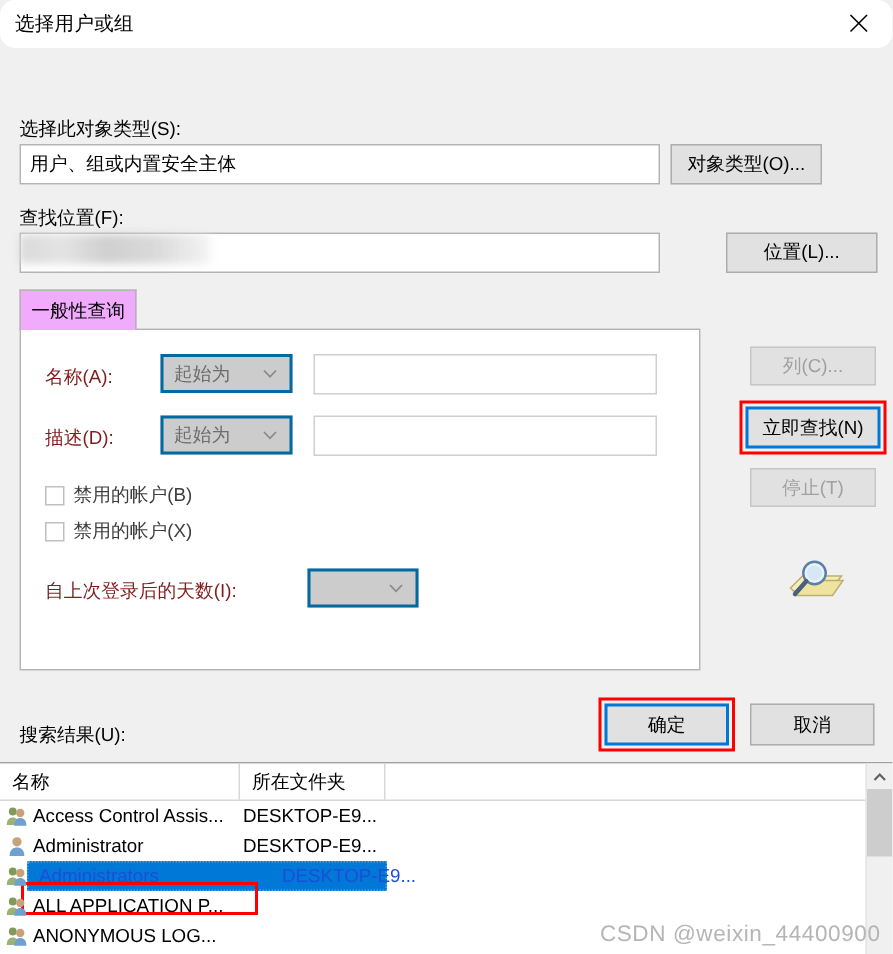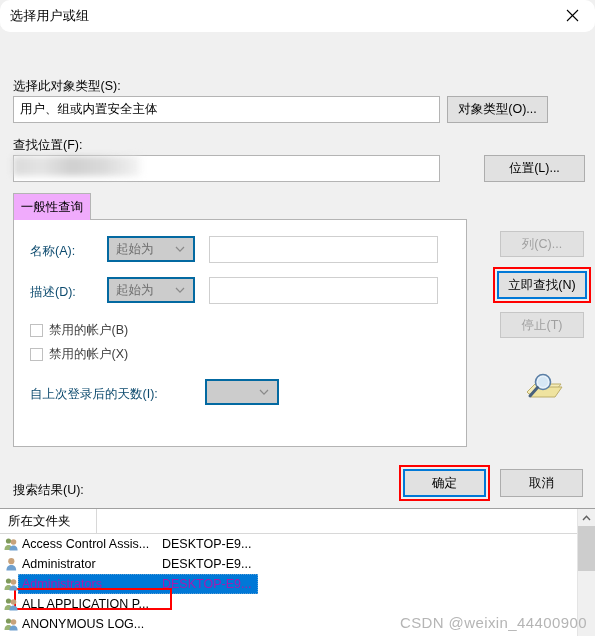--- a/index.html
+++ b/index.html
@@ -151,21 +151,21 @@
   .chk .box {
     width: 13px;
     height: 13px;
     border: 1px solid #c0c0c0;
     background: #fff;
     box-sizing: border-box;
     margin-right: 6px;
   }
   .chk .ctext { font-size: 12.5px; color: #3d3d3d; }
 
-  .dim { color: #0c4a6e; }
+  .dim { color: #7f1d1d; }
 
   
   .list-wrap {
     position: absolute;
     left: 0;
     top: 476px;
     width: 595px;
     height: 160px;
     background: #ffffff;
     border-top: 1px solid #a0a0a0;
@@ -188,21 +188,21 @@
     height: 24px;
   }
   .row {
     height: 20px;
     display: flex;
     align-items: center;
     position: relative;
     font-size: 12.5px;
   }
   .row.selected .cell-name,
-  .row.selected .cell-folder { color: #a21caf; }
+  .row.selected .cell-folder { color: #1d4ed8; padding-left: 26px; }
   .row.selected .selbg {
     position: absolute;
     left: 18px;
     top: 0;
     width: 240px;
     height: 20px;
     background: #0078d7;
     border: 1px dotted #5a9fd4;
     box-sizing: border-box;
   }
@@ -374,20 +374,21 @@
   <div class="btn focused" style="position:absolute;left:403px;top:437px;width:83px;height:28px;">确定</div>
   <div class="annot" style="left:399px;top:433px;width:91px;height:36px;"></div>
 
   <div class="btn" style="position:absolute;left:500px;top:437px;width:83px;height:28px;">取消</div>
 
   <div class="lbl" style="position:absolute;left:13px;top:450px;">搜索结果(U):</div>
 
   <div class="list-wrap">
 
     <div class="list-header">
+      <div class="hcell" style="width:160px;">名称</div>
       <div class="hcell" style="width:97px;">所在文件夹</div>
     </div>
 
     <div>
 
       <div class="row">
         <span class="ricon">
           <svg width="15" height="14" viewBox="0 0 15 14">
             <circle cx="4.5" cy="4" r="2.6" fill="#7f9a5a"></circle>
             <path d="M0.5 13 C0.5 9.4 2.3 8 4.5 8 C6.7 8 8.5 9.4 8.5 13 Z" fill="#9ab374"></path>

